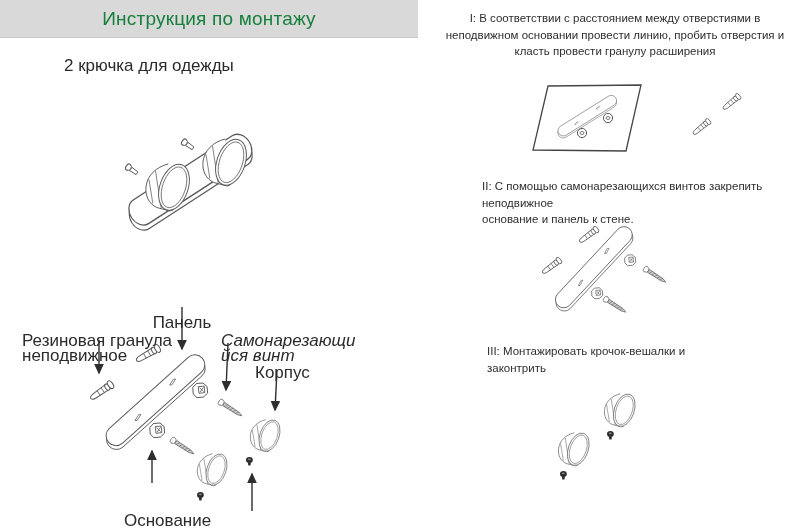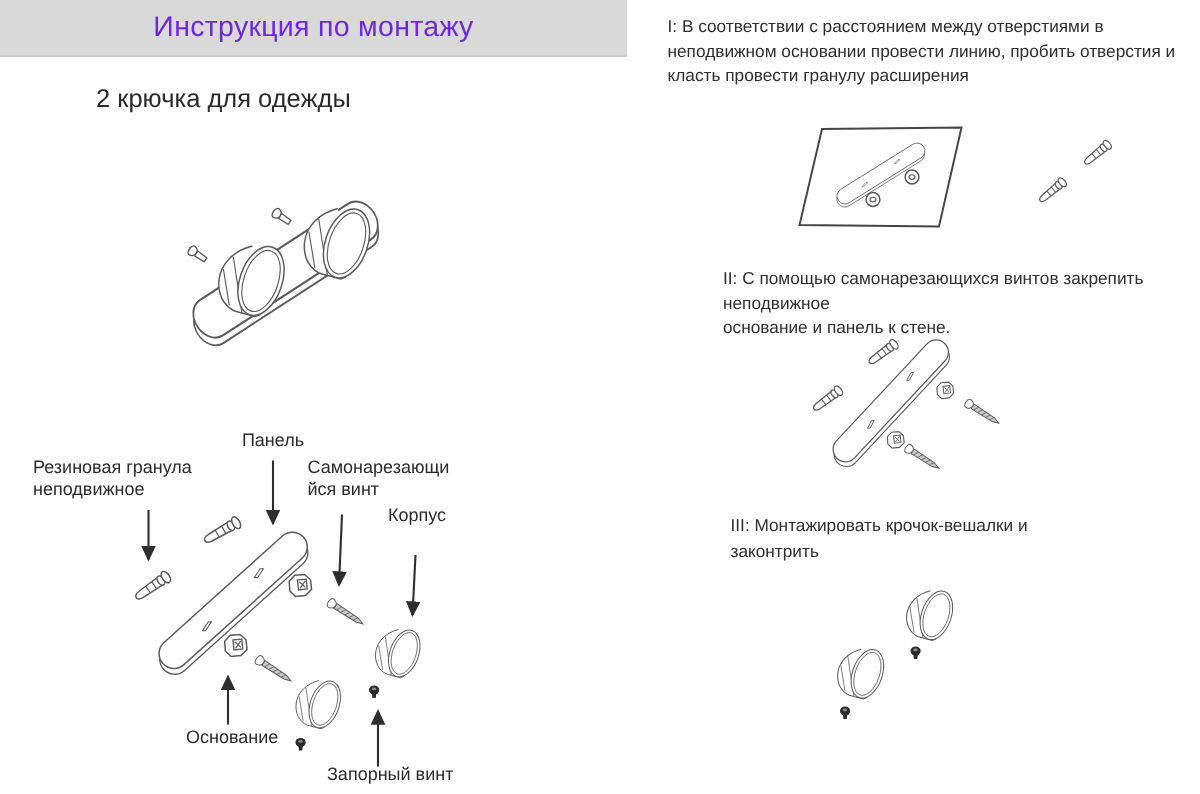--- a/index.html
+++ b/index.html
@@ -8,26 +8,26 @@
     width:800px; height:529px;
     font-family:"Liberation Sans", sans-serif;
     color:#262626;
   }
   .page { position:relative; width:800px; height:529px; background:#fff; overflow:hidden; }
   .title-band {
     position:absolute; left:0; top:0; width:418px; height:38px;
     background:#d9d9d9; border-bottom:1px solid #c6c6c6;
     display:flex; align-items:center; justify-content:center;
   }
-  .title { font-size:19px; color:#6d28d9; letter-spacing:.2px; }
+  .title { font-size:19px; color:#15803d; letter-spacing:.2px; }
   .subtitle { position:absolute; left:64px; top:56px; width:240px; text-align:left; font-size:17px; color:#2a2a2a; }
   .scene { position:absolute; }
-  .plabel { position:absolute; font-size:12px; line-height:15px; color:#2b2b2b; white-space:nowrap; }
+  .plabel { position:absolute; font-size:17px; line-height:15px; color:#2b2b2b; white-space:nowrap;margin-top:29px; }
   .step-text { position:absolute; font-size:11.5px; line-height:16.5px; color:#2e2e2e; }
-  .center { text-align:left; }
+  .center { text-align:center; }
   svg { overflow:visible; }
 </style>
 </head>
 <body>
 
 <div class="page">
 
   <svg width="0" height="0" style="position:absolute" aria-hidden="true">
     <defs>
       <marker id="arr" markerWidth="9" markerHeight="9" refX="6.5" refY="3.5" orient="auto">
@@ -152,21 +152,21 @@
       </g>
   </svg>
 
   <div class="plabel" style="left:152px; top:286px; width:60px; text-align:center;">Панель</div>
 
   <div class="plabel" style="left:22px; top:304px;">
     <div>Резиновая гранула</div>
     <div>неподвижное</div>
   </div>
 
-  <div class="plabel" style="left:205px; top:304px;">
+  <div class="plabel" style="left:221px; top:304px;font-style:italic;">
     <div>Самонарезающи</div>
     <div>йся винт</div>
   </div>
 
   <div class="plabel" style="left:255px; top:336px; width:46px; text-align:center;">Корпус</div>
 
   <div class="plabel" style="left:124px; top:484px;">Основание</div>
 
   <div class="plabel" style="left:218px; top:509px;">Запорный винт</div>
 

